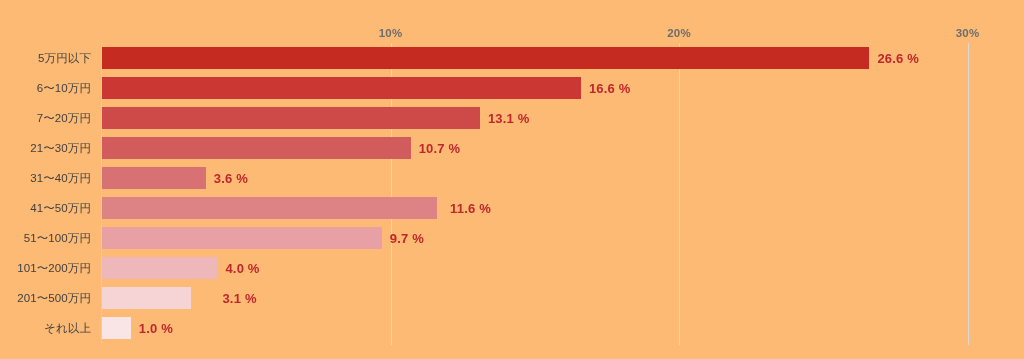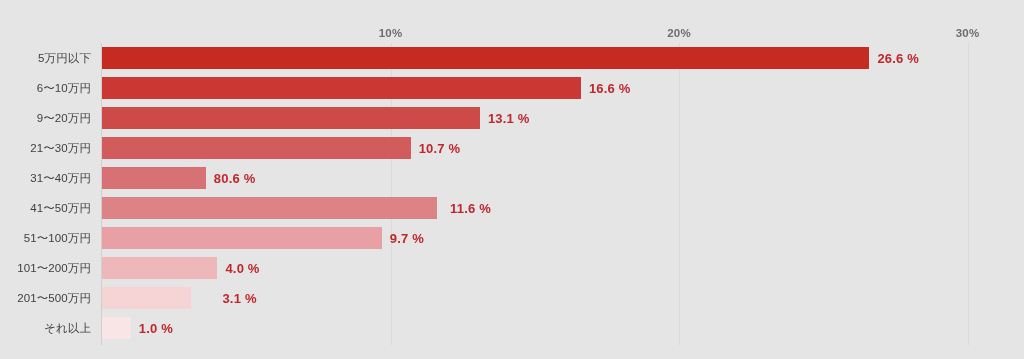--- a/index.html
+++ b/index.html
@@ -12,21 +12,21 @@
     height: 359px;
     overflow: hidden;
     font-family: "Liberation Sans", sans-serif;
     -webkit-font-smoothing: antialiased;
   }
 
   #chart-root {
     position: relative;
     width: 1024px;
     height: 359px;
-    background: #e5e5e5;
+    background: #fdba74;
   }
 
   
   .tick-label {
     position: absolute;
     top: 27px;
     font-size: 11.5px;
     font-weight: bold;
     color: #6d6d6d;
     transform: translateX(-50%);
@@ -111,33 +111,33 @@
         <div class="cat-label" style="color: rgb(64, 64, 64);">5万円以下</div>
         <div class="bar" style="width: 767.41px; background: rgb(198, 43, 34);"></div>
         <div class="value-label" style="left: 877.41px; color: rgb(192, 39, 45);">26.6 %</div>
       </div>
       <div class="row" style="top: 73px;">
         <div class="cat-label" style="color: rgb(64, 64, 64);">6〜10万円</div>
         <div class="bar" style="width: 478.91px; background: rgb(203, 56, 51);"></div>
         <div class="value-label" style="left: 588.91px; color: rgb(192, 39, 45);">16.6 %</div>
       </div>
       <div class="row" style="top: 103px;">
-        <div class="cat-label" style="color: rgb(64, 64, 64);">9〜20万円</div>
+        <div class="cat-label" style="color: rgb(64, 64, 64);">7〜20万円</div>
         <div class="bar" style="width: 377.935px; background: rgb(205, 74, 72);"></div>
         <div class="value-label" style="left: 487.935px; color: rgb(192, 39, 45);">13.1 %</div>
       </div>
       <div class="row" style="top: 133px;">
         <div class="cat-label" style="color: rgb(64, 64, 64);">21〜30万円</div>
         <div class="bar" style="width: 308.695px; background: rgb(210, 91, 91);"></div>
         <div class="value-label" style="left: 418.695px; color: rgb(192, 39, 45);">10.7 %</div>
       </div>
       <div class="row" style="top: 163px;">
         <div class="cat-label" style="color: rgb(64, 64, 64);">31〜40万円</div>
         <div class="bar" style="width: 103.86px; background: rgb(216, 113, 115);"></div>
-        <div class="value-label" style="left: 213.86px; color: rgb(192, 39, 45);">80.6 %</div>
+        <div class="value-label" style="left: 213.86px; color: rgb(192, 39, 45);">3.6 %</div>
       </div>
       <div class="row" style="top: 193px;">
         <div class="cat-label" style="color: rgb(64, 64, 64);">41〜50万円</div>
         <div class="bar" style="width: 334.66px; background: rgb(221, 131, 133);"></div>
         <div class="value-label" style="left: 450px; color: rgb(192, 39, 45);">11.6 %</div>
       </div>
       <div class="row" style="top: 223px;">
         <div class="cat-label" style="color: rgb(64, 64, 64);">51〜100万円</div>
         <div class="bar" style="width: 279.845px; background: rgb(232, 160, 164);"></div>
         <div class="value-label" style="left: 389.845px; color: rgb(192, 39, 45);">9.7 %</div>

